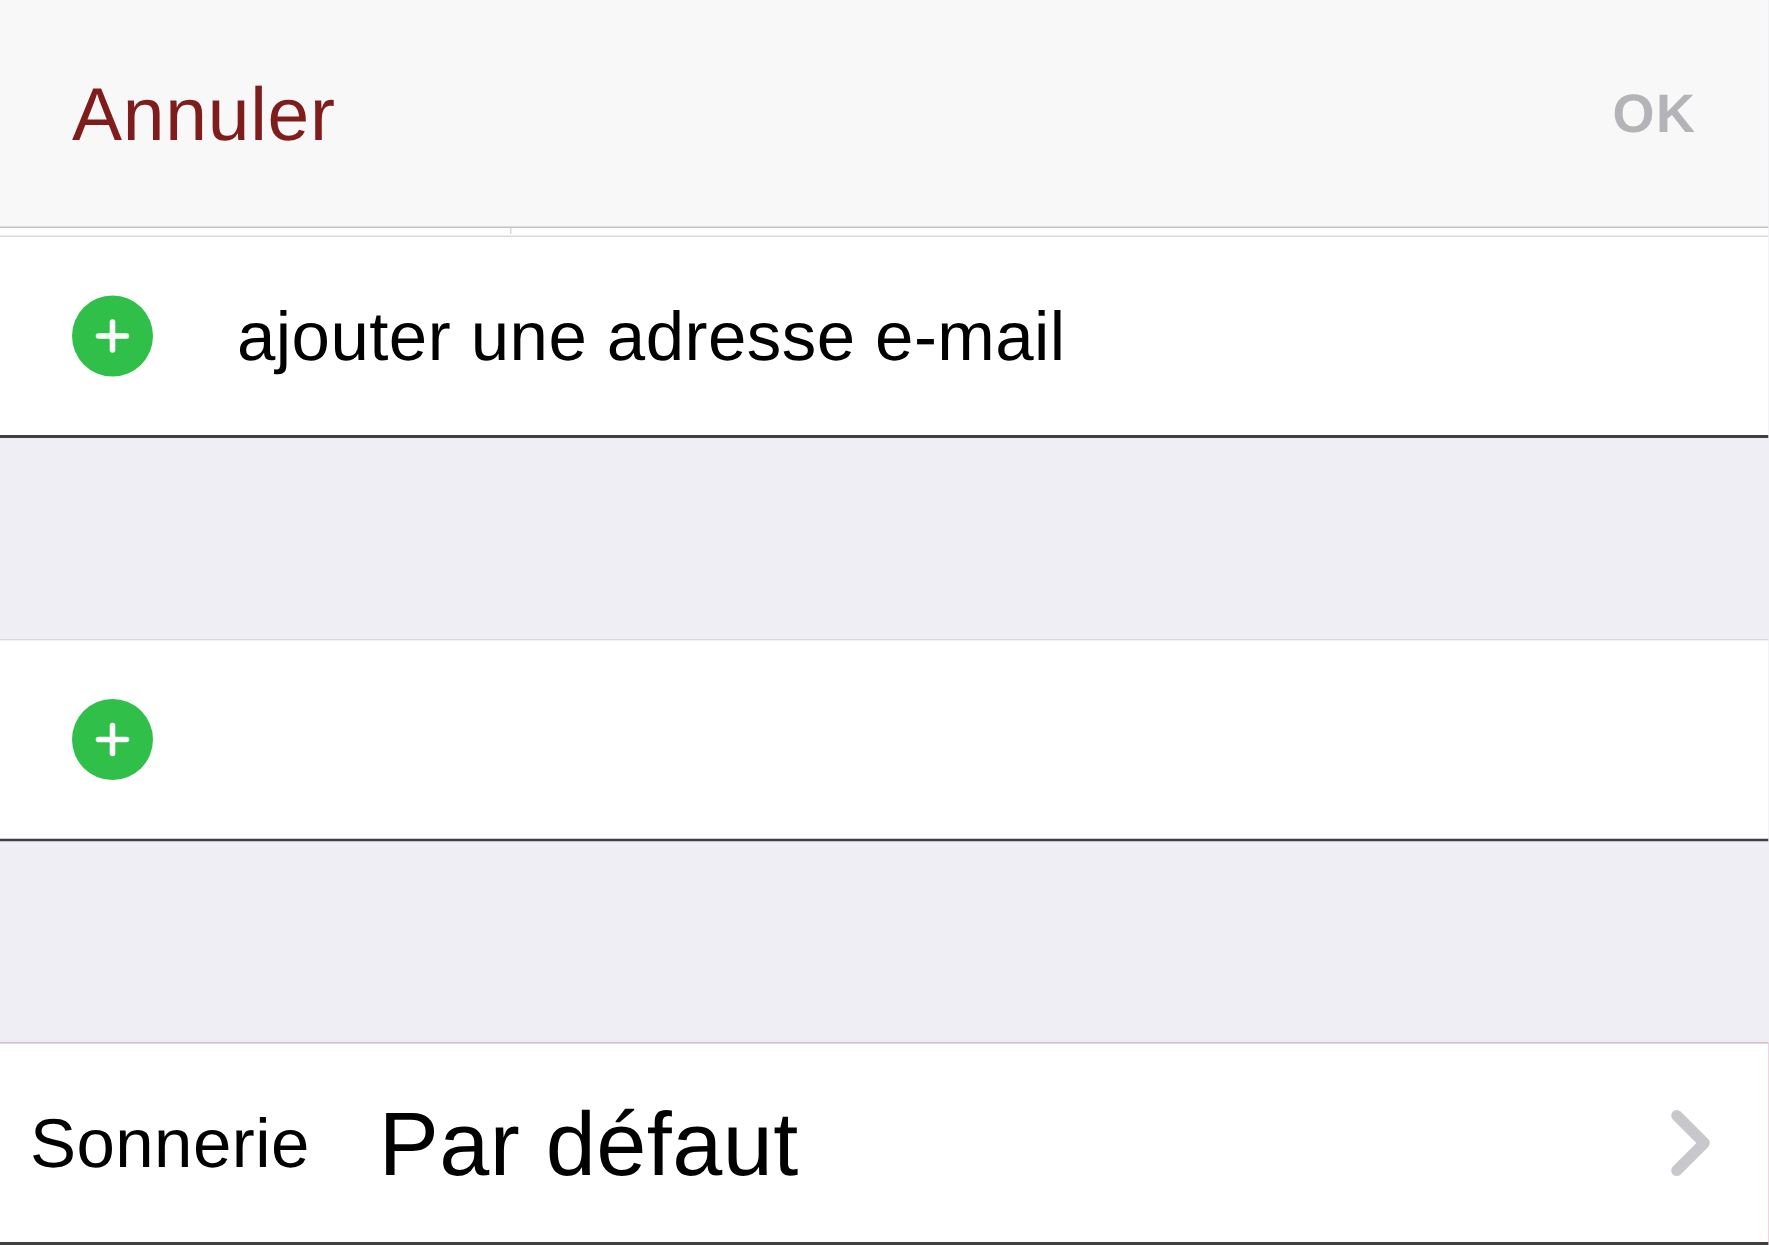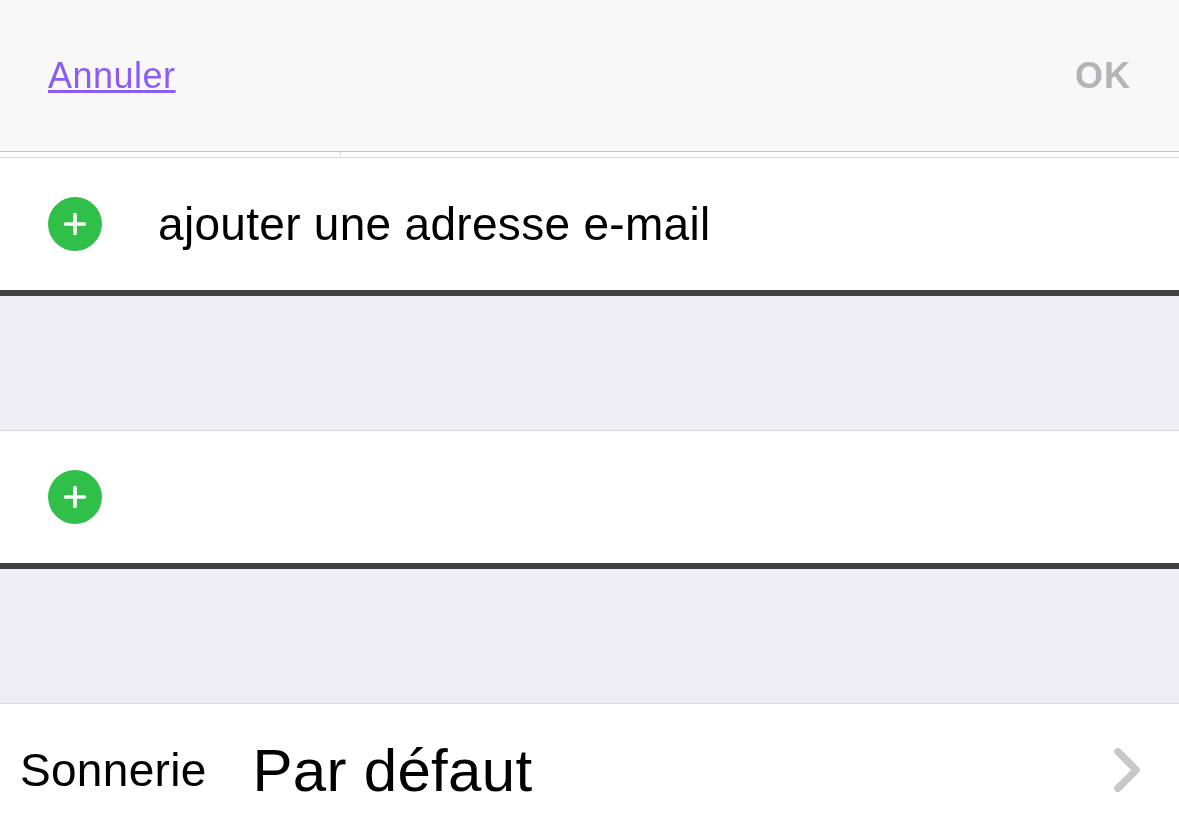--- a/index.html
+++ b/index.html
@@ -7,28 +7,27 @@
     .header {
       height: 152px;
       background: #f8f8f9;
       border-bottom: 1px solid #c4c4c6;
       display: flex;
       align-items: center;
       justify-content: space-between;
       padding: 0 48px;
     }
     .cancel-btn {
-      color: #8b5cf6;
-      font-size: 36px;
+      color: #7f1d1d;
+      font-size: 50px;
       font-weight: 400;
       background: none;
       border: none;
       cursor: pointer;
       letter-spacing: 0.5px;
-      text-decoration: underline;
     }
     .ok-btn {
       color: #b4b4b8;
       font-size: 36px;
       font-weight: 600;
       background: none;
       border: none;
       letter-spacing: 1px;
     }
     .thin-divider {
@@ -42,21 +41,21 @@
       position: absolute;
       left: 160px;
       width: 180px;
       top: 0;
       bottom: 1px;
       border-right: 1px solid #d9d9db;
     }
     .row-group {
       background: #ec4899;
       border-top: 1px solid #d9d9db;
-      border-bottom: 6px solid #404040;
+      border-bottom: 2px solid #404040;
     }
     .row-group.first { border-top: none; }
     .row {
       display: flex;
       align-items: center;
       min-height: 132px;
       padding: 0 48px;
       background: #ffffff;
     }
     .add-icon {

